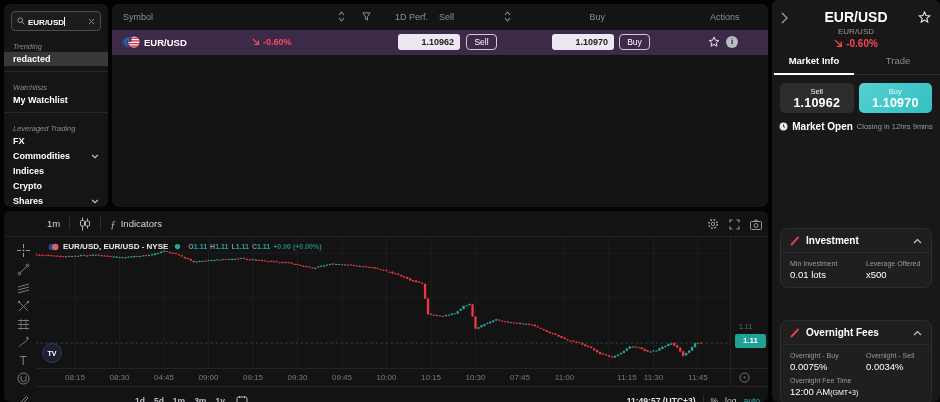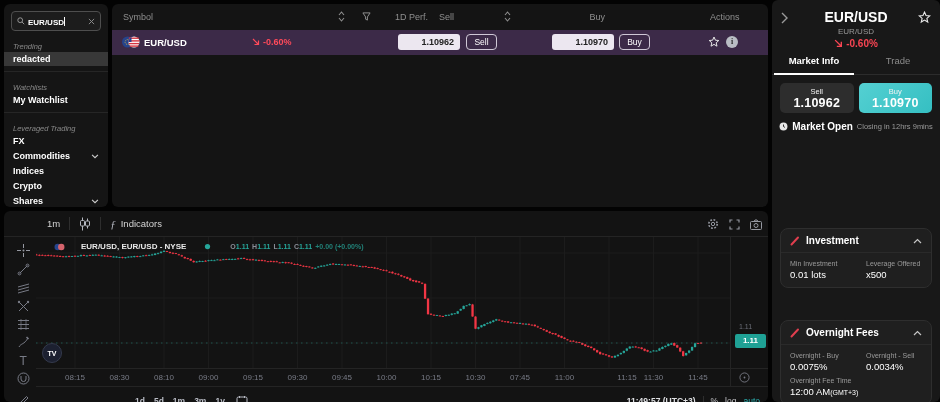--- a/index.html
+++ b/index.html
@@ -28,21 +28,21 @@
 .chg { color:#ff4a5a; font-size:9px; font-weight:bold; display:flex; gap:3px; align-items:center; }
 
 
 #chartPanel { left:4px; top:211px; width:764px; height:191px; background:#131313; overflow:hidden; }
 .c-toolbar { position:relative; height:26px; border-bottom:1px solid #242424; display:flex; align-items:center; padding-left:43px; color:#d5d5d5; font-size:9.5px; }
 .c-toolbar .tdiv { width:1px; height:13px; background:#2e2e2e; margin:0 9px; }
 .c-tools-right { position:absolute; right:6px; top:0; height:26px; display:flex; align-items:center; gap:10px; }
 .ltools { position:absolute; left:0; top:26px; bottom:0; width:32px; }
 .ltools .ticon { position:absolute; left:13px; }
 .plot { position:absolute; left:32px; top:26px; width:694px; height:131px; }
-.legend { position:absolute; left:18px; top:5px; display:flex; align-items:center; gap:16px; font-size:8px; font-weight:bold; color:#e8e8e8; white-space:nowrap; z-index:5; }
+.legend { position:absolute; left:12px; top:5px; display:flex; align-items:center; gap:4px; font-size:8px; font-weight:bold; color:#e8e8e8; white-space:nowrap; z-index:5; }
 .legend .ohlc { font-weight:bold; font-size:7px; }
 .legend .k { color:#8a8d98; margin-left:3px; }
 .legend .v { color:#26a69a; }
 .tv-circle { position:absolute; left:6px; bottom:5px; width:20px; height:20px; border-radius:50%; background:#1c2030; color:#fff; font-size:7px; font-weight:bold; display:flex; align-items:center; justify-content:center; border:1px solid #343a4d;}
 .price-axis { position:absolute; left:726px; top:26px; width:38px; height:149px; border-left:1px solid #242424; }
 .pbadge { position:absolute; left:4px; width:31px; height:14px; background:#1fa195; border-radius:2px; color:#fff; font-size:8px; font-weight:bold; text-align:center; line-height:14px; }
 .ptick { position:absolute; left:8px; color:#6b6e78; font-size:7px; }
 .time-axis { position:absolute; left:32px; top:157px; width:732px; height:18px; border-top:1px solid #242424; }
 .tlabel { position:absolute; top:4px; color:#787b86; font-size:8px; transform:translateX(-50%); }
 .c-bottom { position:absolute; left:32px; right:0; top:175px; height:28px; border-top:1px solid #242424; display:flex; align-items:center; font-size:8.5px; color:#c2c2c5; }
@@ -769,21 +769,21 @@
     <div class="pbadge" style="top:97px">1.11</div>
   </div>
 
   <div class="time-axis" id="timeAxis">
     <svg width="11" height="11" viewBox="0 0 12 12" style="position:absolute;right:18px;top:3px">
           <circle cx="6" cy="6" r="5" fill="none" stroke="#787b86" stroke-width="1"></circle>
           <circle cx="6" cy="6" r="1" fill="#787b86"></circle>
         </svg>
   <span class="tlabel" style="left: 39.0005px;">08:15</span>
         <span class="tlabel" style="left: 83.501px;">08:30</span>
-        <span class="tlabel" style="left: 128.001px;">08:10</span>
+        <span class="tlabel" style="left: 128.001px;">04:45</span>
         <span class="tlabel" style="left: 172.502px;">09:00</span>
         <span class="tlabel" style="left: 217.002px;">09:15</span>
         <span class="tlabel" style="left: 261.503px;">09:30</span>
         <span class="tlabel" style="left: 306.003px;">09:45</span>
         <span class="tlabel" style="left: 350.504px;">10:00</span>
         <span class="tlabel" style="left: 395.005px;">10:15</span>
         <span class="tlabel" style="left: 439.505px;">10:30</span>
         <span class="tlabel" style="left: 484.005px;">07:45</span>
         <span class="tlabel" style="left: 528.506px;">11:00</span>
         <span class="tlabel" style="left: 591px;">11:15</span>

